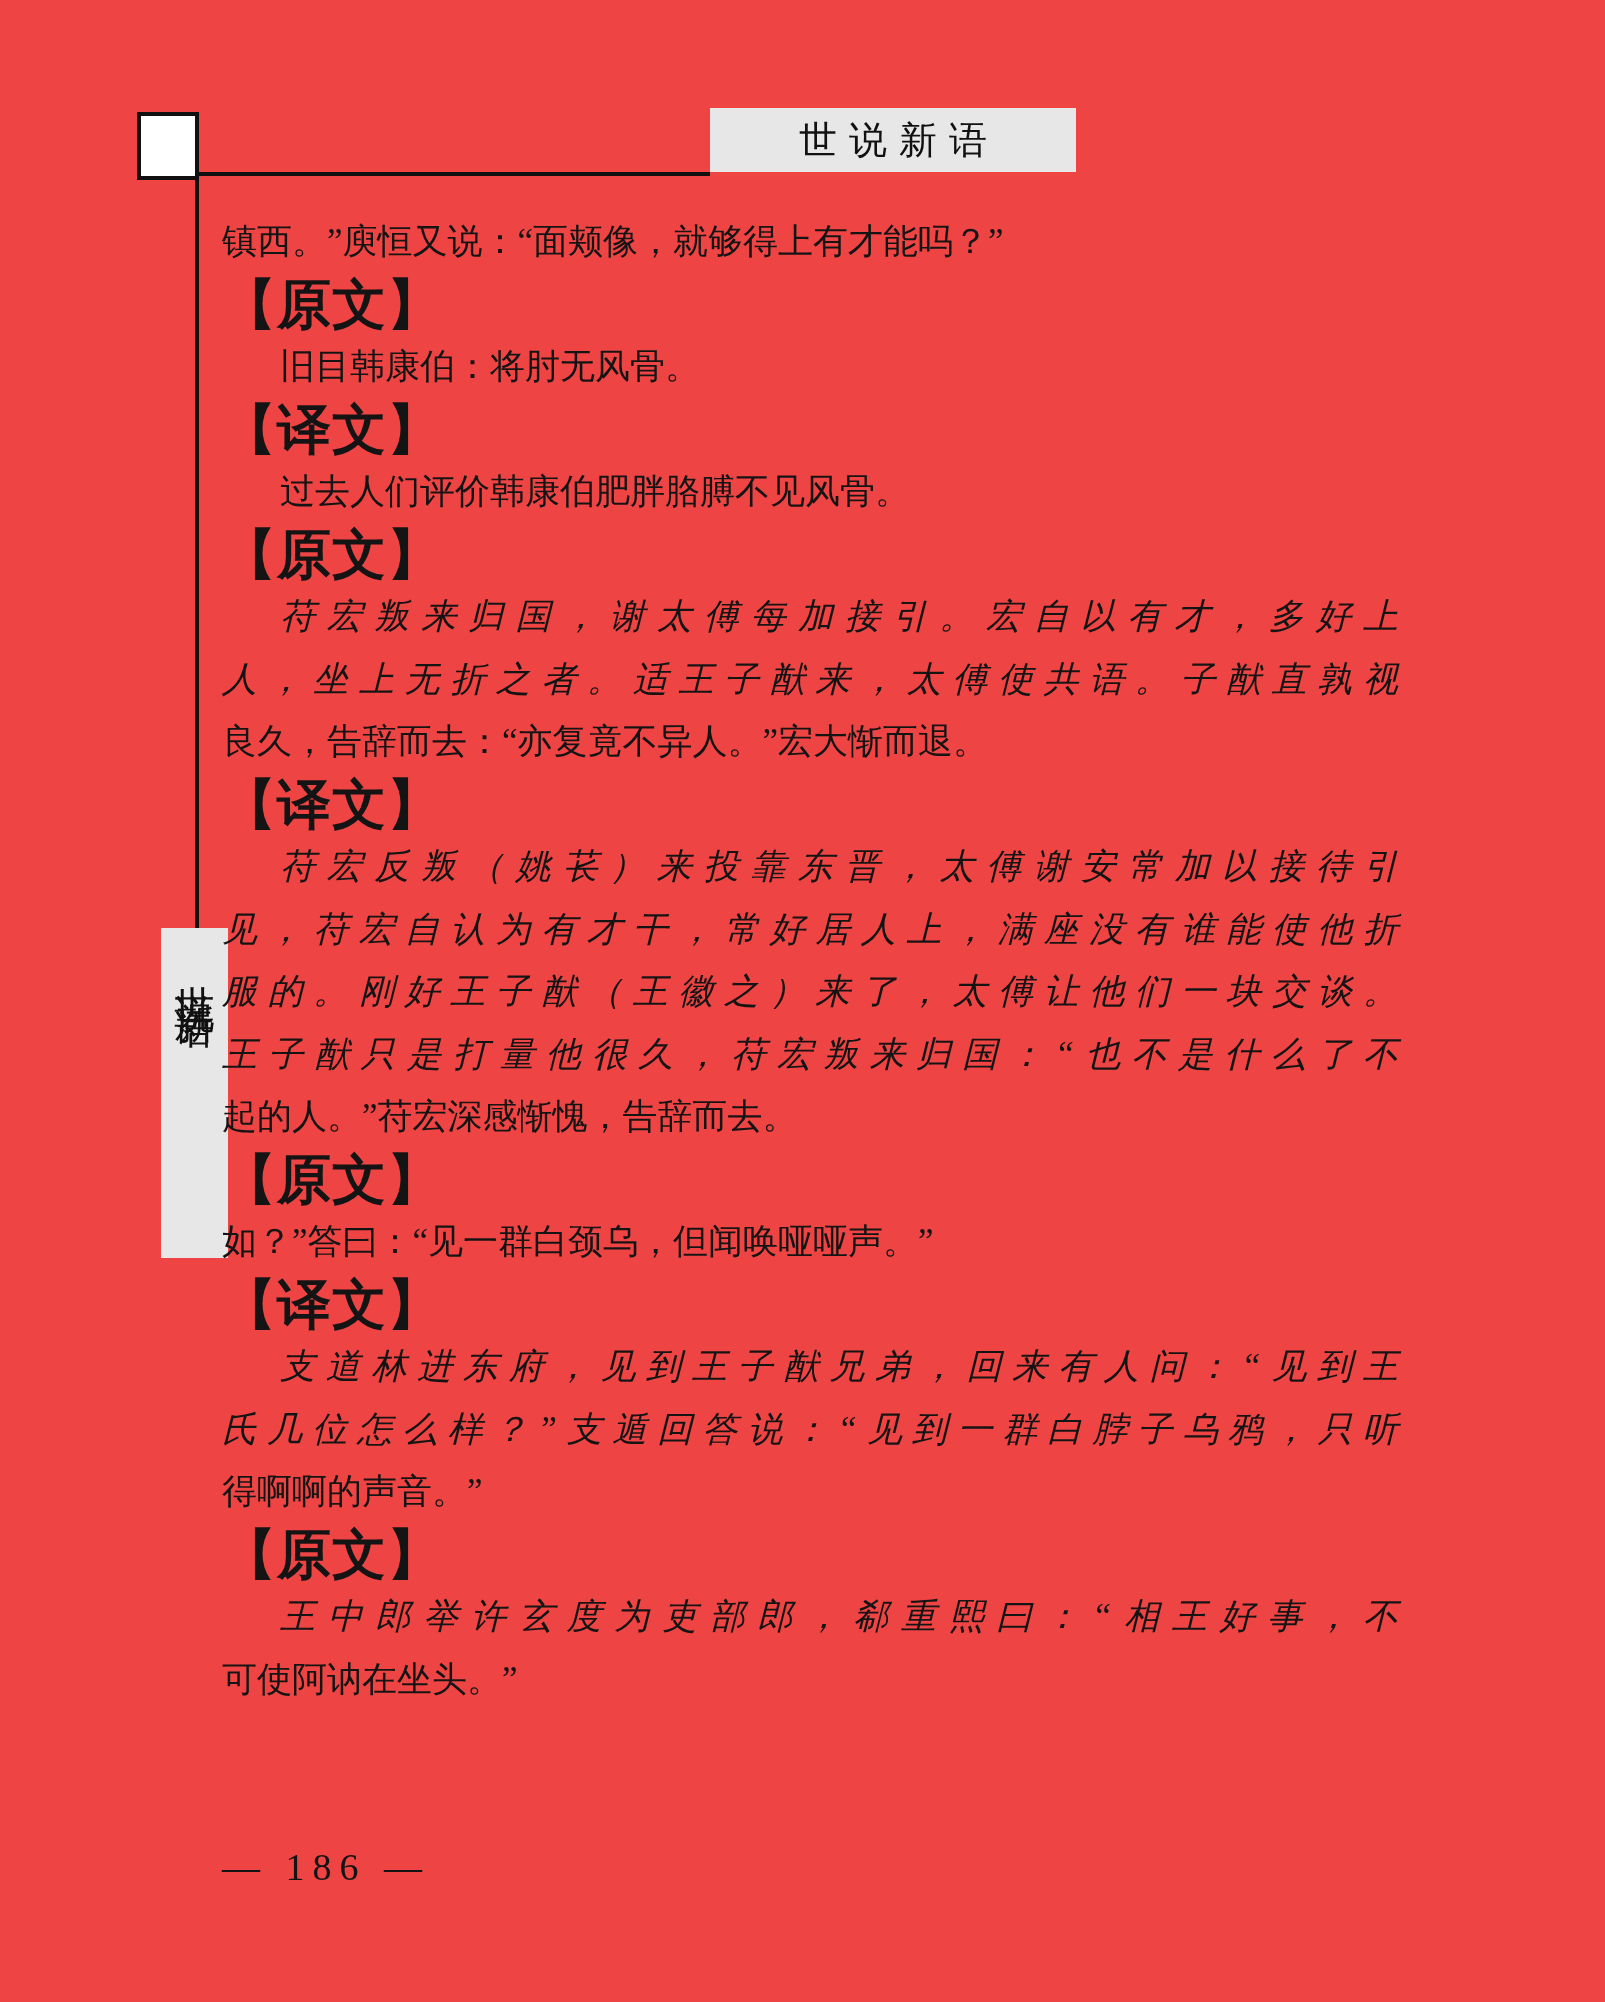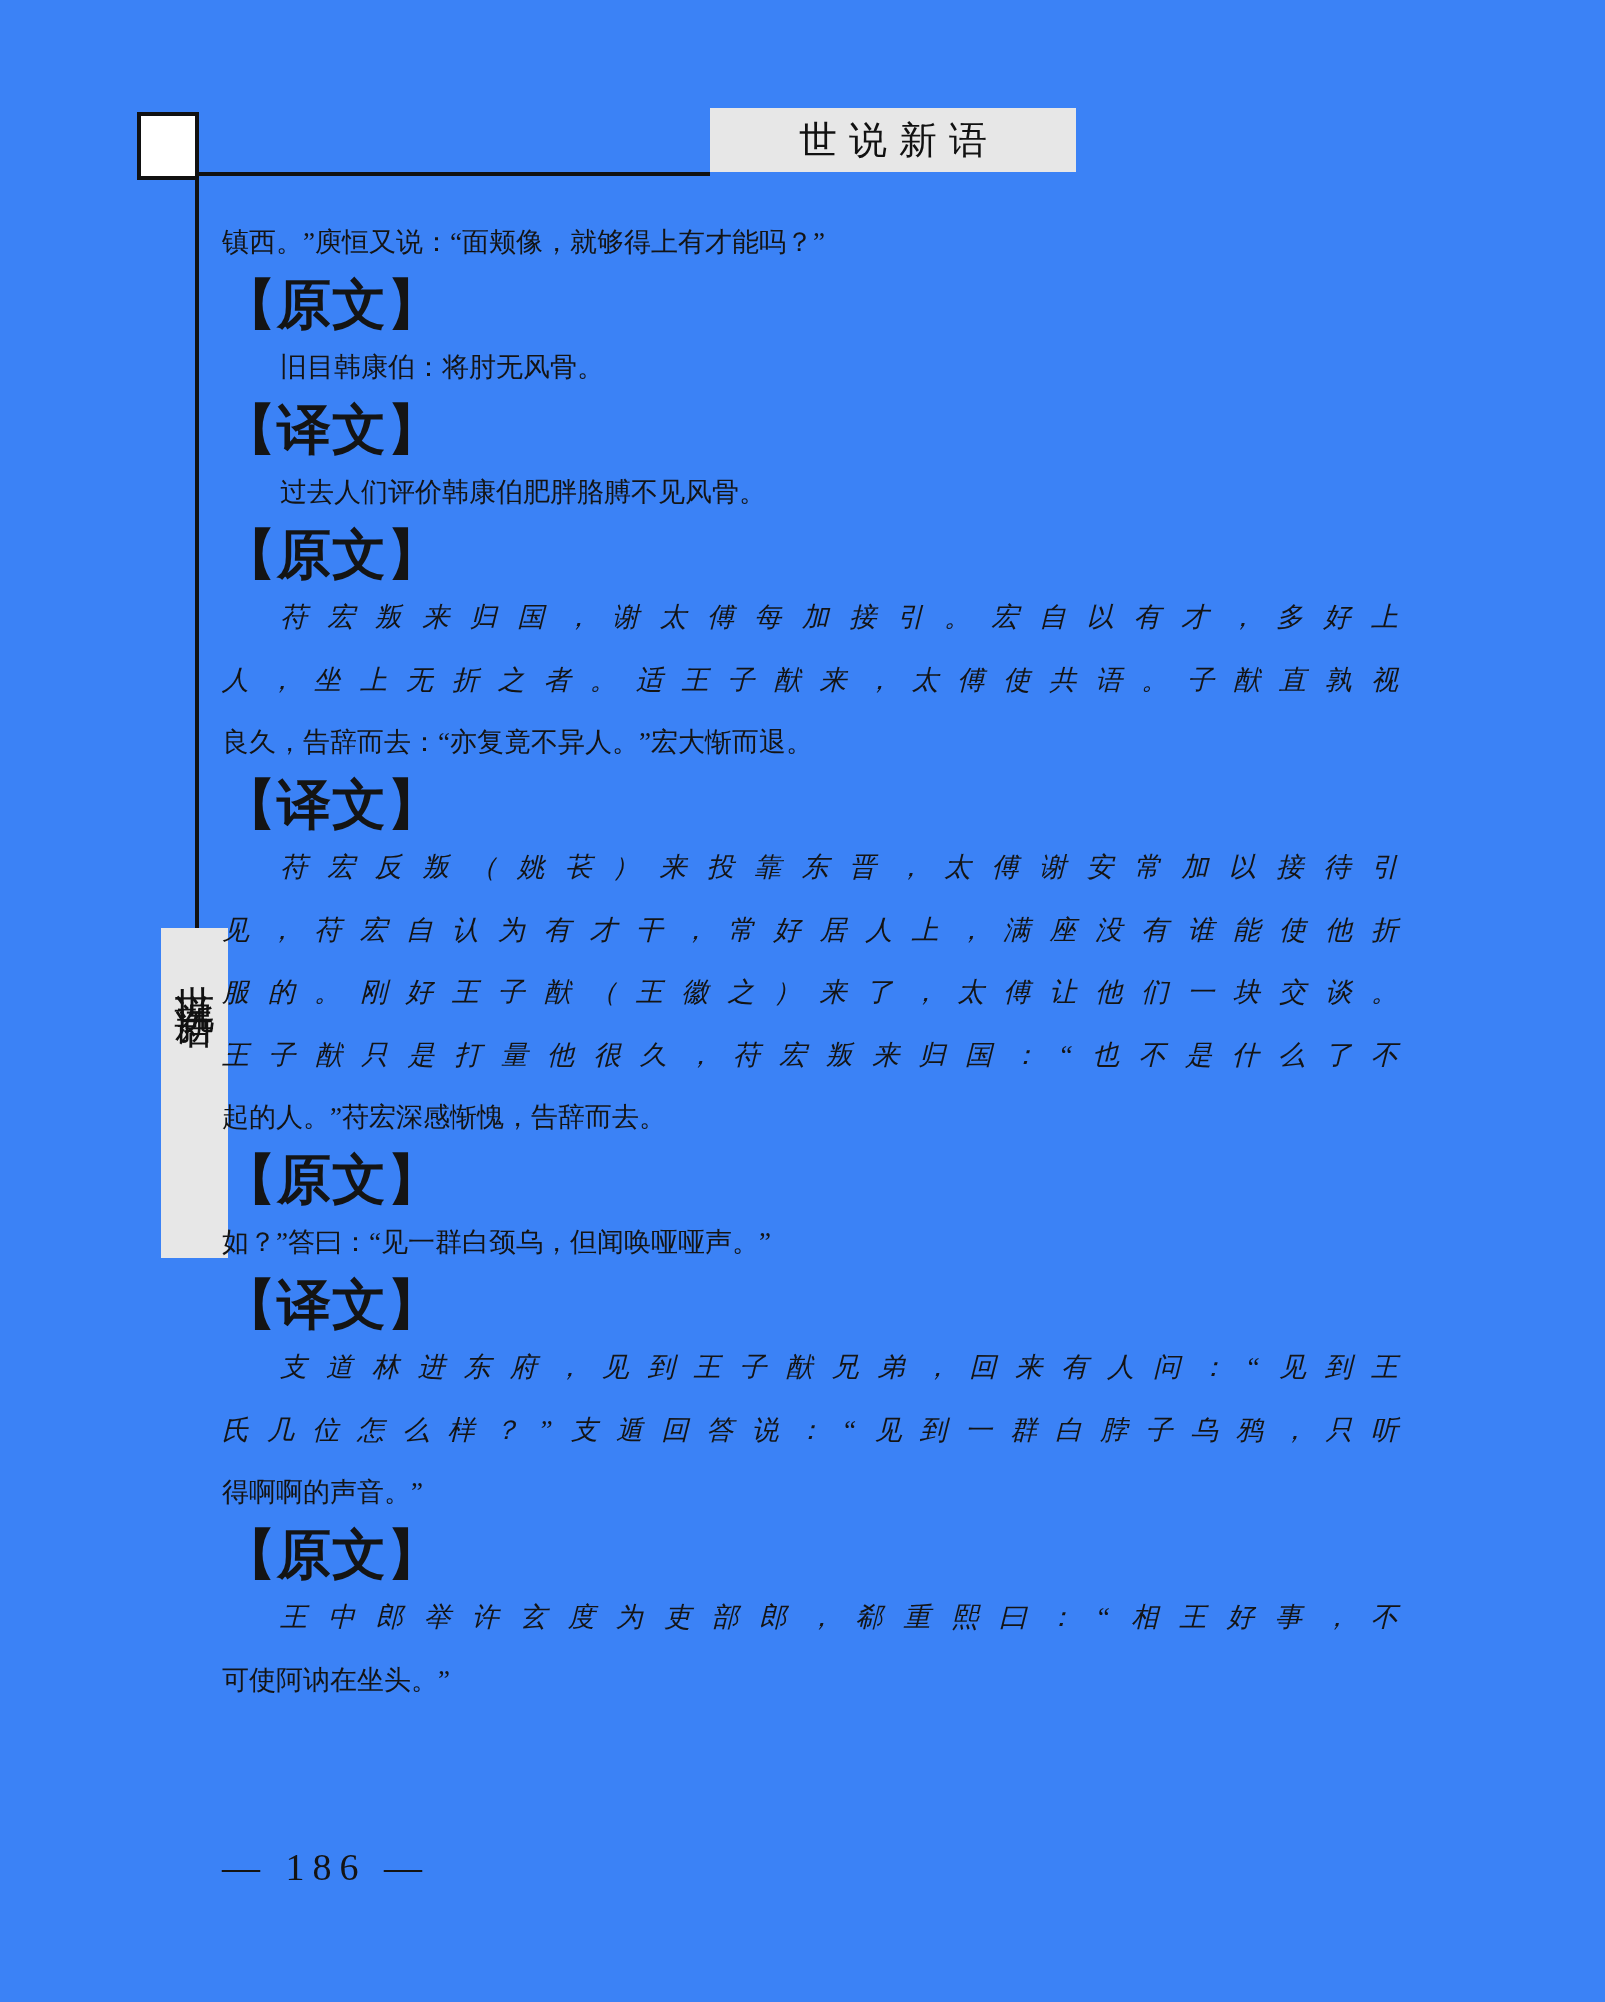--- a/index.html
+++ b/index.html
@@ -4,21 +4,21 @@
 <style>
   html, body {
     margin: 0;
     padding: 0;
     background: #ffffff;
   }
   .page {
     position: relative;
     width: 1605px;
     height: 2002px;
-    background: #3b82f6;
+    background: #ef4444;
     font-family: "Liberation Serif", "DejaVu Serif", serif;
     color: #141414;
     overflow: hidden;
   }
   
   .corner-box {
     position: absolute;
     left: 137px;
     top: 112px;
     width: 54px;
@@ -80,21 +80,21 @@
   
   .body-col {
     position: absolute;
     left: 222px;
     top: 211px;
     width: 1176px;
   }
   .row {
     height: 62.5px;
     line-height: 62.5px;
-    font-size: 27px;
+    font-size: 35px;
     white-space: nowrap;
     color: #141414;
   }
   .row.heading {
     font-weight: 700;
     font-size: 54px;
     letter-spacing: 1px;
   }
   .row.indent { padding-left: 58px; }
   .row.justify {

